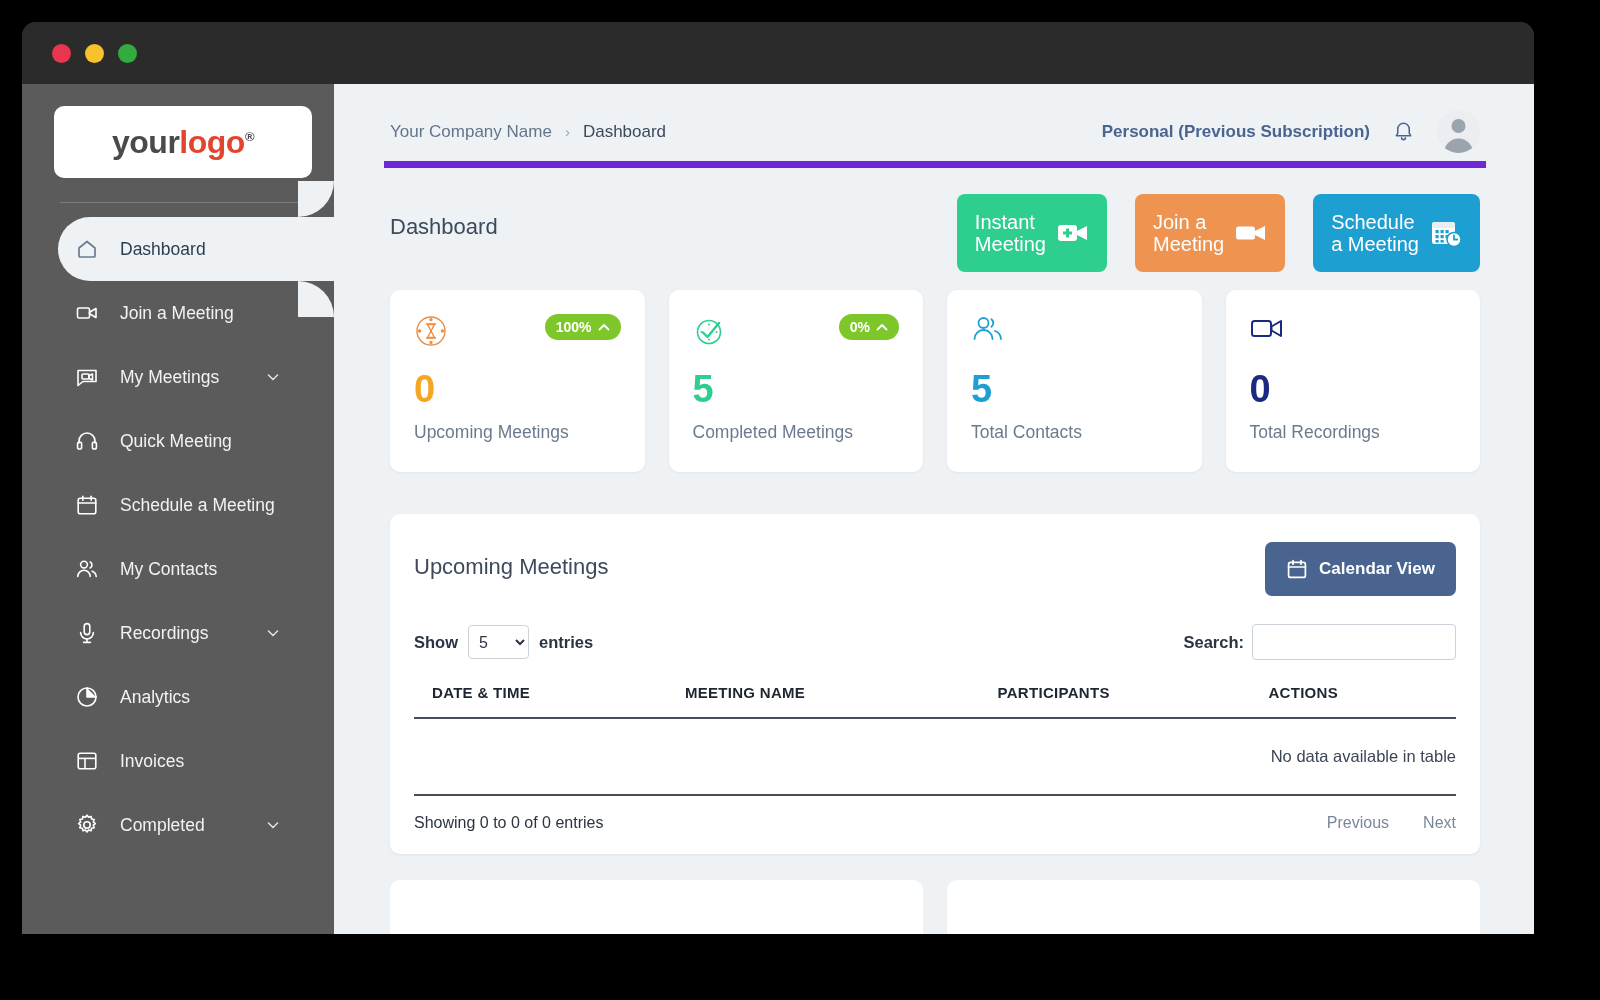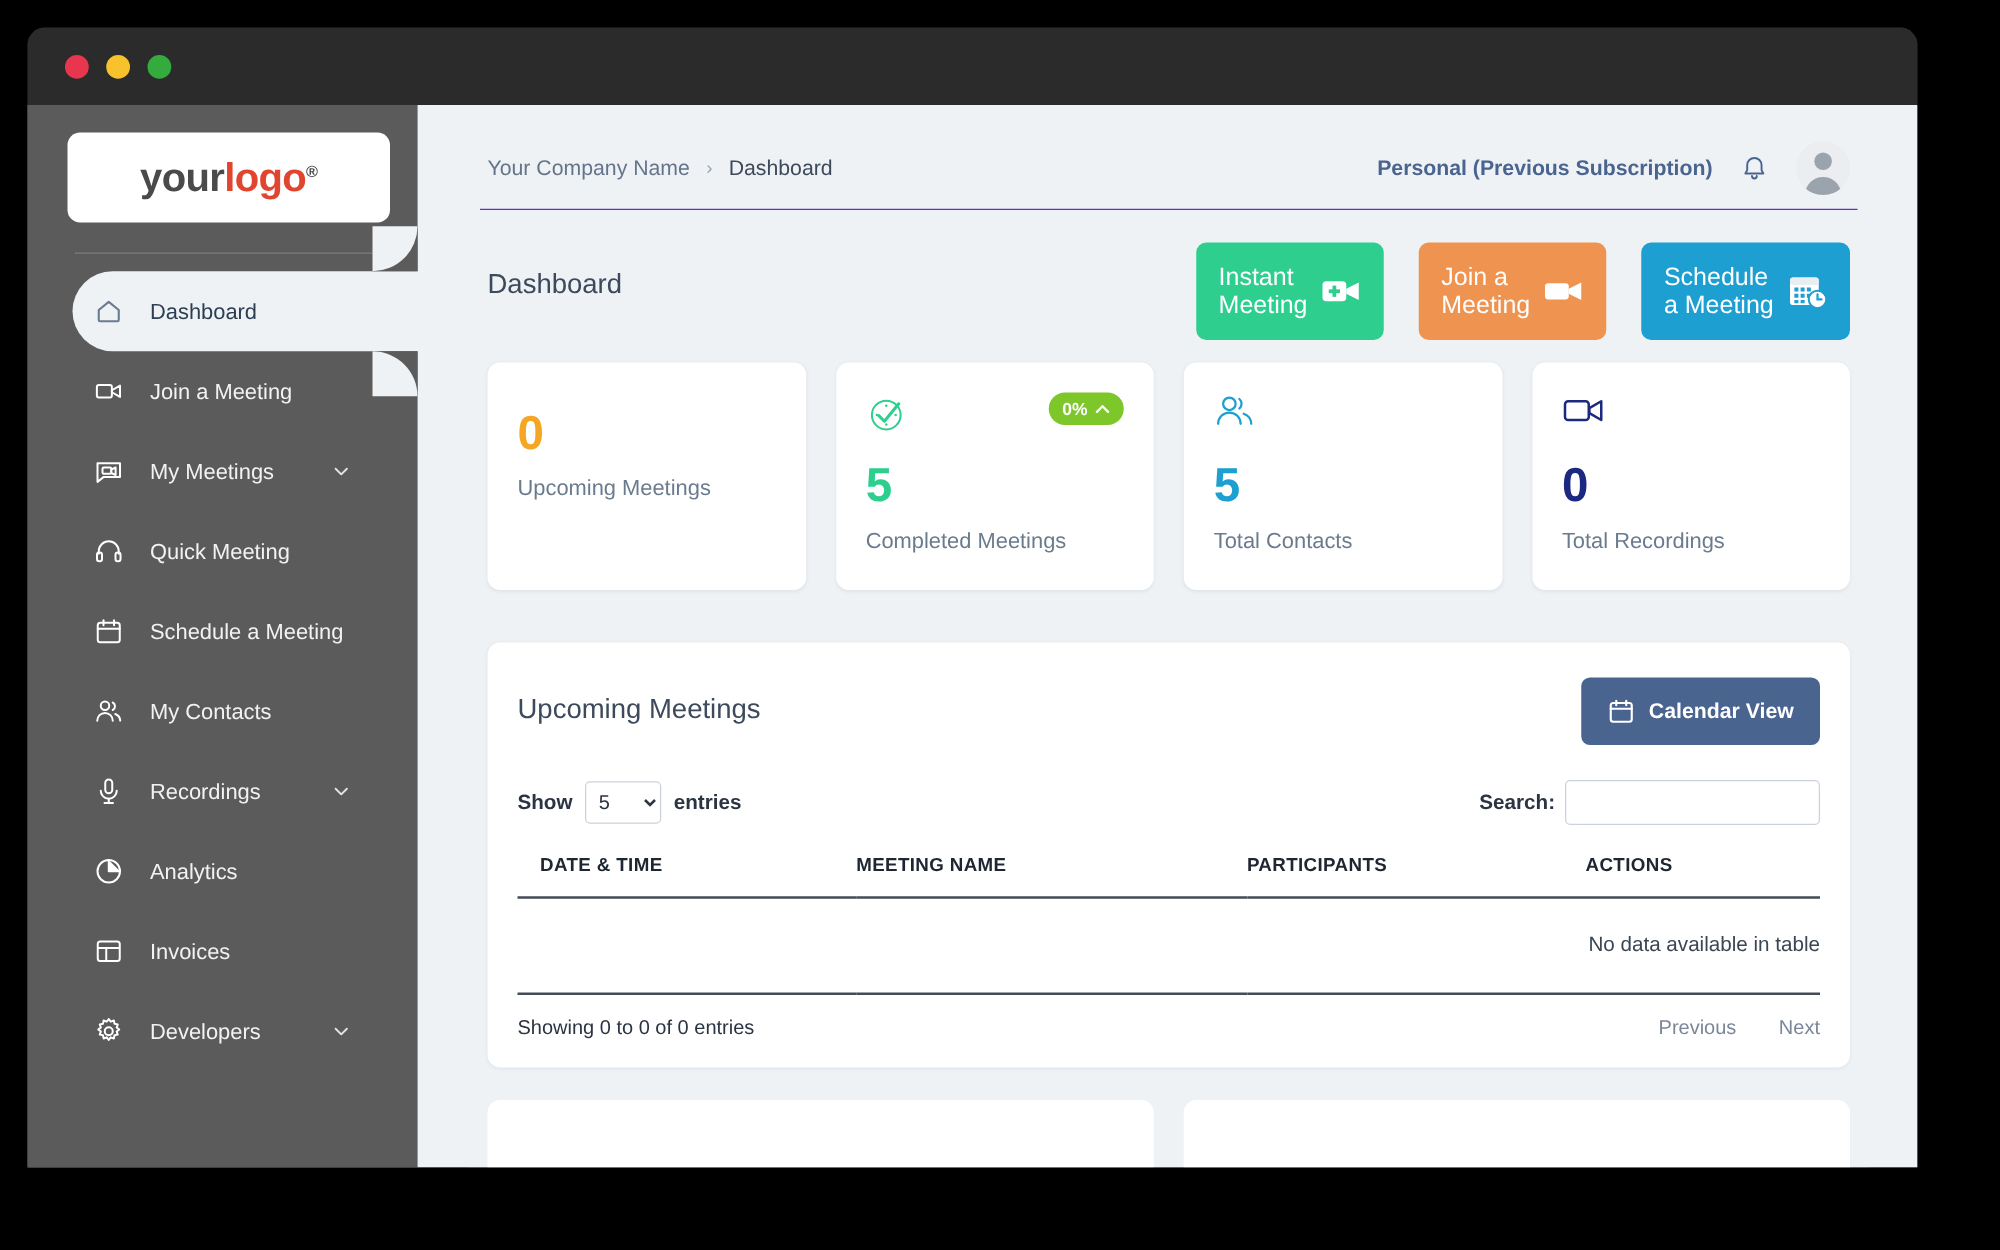--- a/index.html
+++ b/index.html
@@ -130,21 +130,21 @@
     left: 24px; top: 18px; right: 22px; bottom: 0;
     background: #eef2f5;
     border-radius: 18px;
     padding: 0 26px;
   }
 
   
   #topbar {
     height: 66px;
     display: flex; align-items: center;
-    border-bottom: 1px solid #6d28d9;
+    border-bottom: 7px solid #6d28d9;
     padding: 0 6px;
   }
   #breadcrumb { display: flex; align-items: center; gap: 13px; font-size: 17px; }
   #breadcrumb .crumb-company { color: #64748b; }
   #breadcrumb .crumb-sep { color: #9aa6b5; font-size: 15px; }
   #breadcrumb .crumb-current { color: #3d4a5c; }
   #topbar-right { margin-left: auto; display: flex; align-items: center; gap: 22px; }
   #subscription-label { color: #4a6490; font-weight: 700; font-size: 17px; }
   #bell-icon svg { width: 23px; height: 23px; display: block; }
   #avatar {
@@ -424,21 +424,21 @@
           <span>Invoices</span>
         </div>
 
         <div class="nav-item">
           <span class="nav-icon">
             <svg viewBox="0 0 24 24" fill="none" stroke="#fff" stroke-width="1.6" stroke-linecap="round" stroke-linejoin="round">
               <circle cx="12" cy="12" r="3.2"></circle>
               <path d="M12 2.2 l1.6 2.1 2.5 -0.9 0.5 2.6 2.6 0.5 -0.9 2.5 2.1 1.6 -2.1 1.6 0.9 2.5 -2.6 0.5 -0.5 2.6 -2.5 -0.9 -1.6 2.1 -1.6 -2.1 -2.5 0.9 -0.5 -2.6 -2.6 -0.5 0.9 -2.5 -2.1 -1.6 2.1 -1.6 -0.9 -2.5 2.6 -0.5 0.5 -2.6 2.5 0.9 Z"></path>
             </svg>
           </span>
-          <span>Developers</span>
+          <span>Completed</span>
           <span class="chev">
             <svg viewBox="0 0 14 14" fill="none" stroke="#e5e5e5" stroke-width="1.5" stroke-linecap="round" stroke-linejoin="round">
                 <path d="M2.5 5 L7 9.5 L11.5 5"></path>
               </svg>
           </span>
         </div>
 
       </nav>
     </aside>
 
@@ -513,20 +513,40 @@
                 <path d="M24 17.5 V21.5 H27.2" stroke="#1d9fd1" stroke-width="1.8" fill="none" stroke-linecap="round"></path>
               </svg>
             </button>
 
           </div>
         </div>
 
         <section id="stat-cards">
 
           <div class="stat-card">
+            <div class="stat-top">
+              <span class="stat-icon">
+                <svg width="34" height="34" viewBox="0 0 34 34" fill="none" stroke="#ef8c42" stroke-width="1.4">
+                  <circle cx="17" cy="17" r="14"></circle>
+                  <path d="M12.5 10 h9 M12.5 24 h9" stroke-linecap="round"></path>
+                  <path d="M13.5 10.5 L17 17 L20.5 10.5 Z"></path>
+                  <path d="M13.5 23.5 L17 17 L20.5 23.5 Z"></path>
+                  <circle cx="17" cy="5.6" r="1" fill="#ef8c42"></circle>
+                  <circle cx="17" cy="28.4" r="1" fill="#ef8c42"></circle>
+                  <circle cx="5.6" cy="17" r="1" fill="#ef8c42"></circle>
+                  <circle cx="28.4" cy="17" r="1" fill="#ef8c42"></circle>
+                </svg>
+              </span>
+              <span class="stat-badge">
+                <span>100%</span>
+                <svg viewBox="0 0 12 9" fill="none" stroke="#fff" stroke-width="1.8" stroke-linecap="round" stroke-linejoin="round">
+                    <path d="M1.5 6.5 L6 2 L10.5 6.5"></path>
+                  </svg>
+              </span>
+            </div>
             <div class="stat-value" style="color:#f5a623">0</div>
             <div class="stat-label">Upcoming Meetings</div>
           </div>
 
           <div class="stat-card">
             <div class="stat-top">
               <span class="stat-icon">
                 <svg width="34" height="34" viewBox="0 0 34 34" fill="none" stroke="#2ece8f" stroke-width="1.6">
                   <circle cx="16" cy="18" r="11.5"></circle>
                   <path d="M10 18.5 L14.5 23 L26 9" stroke-width="2.4" stroke-linecap="round" stroke-linejoin="round"></path>

